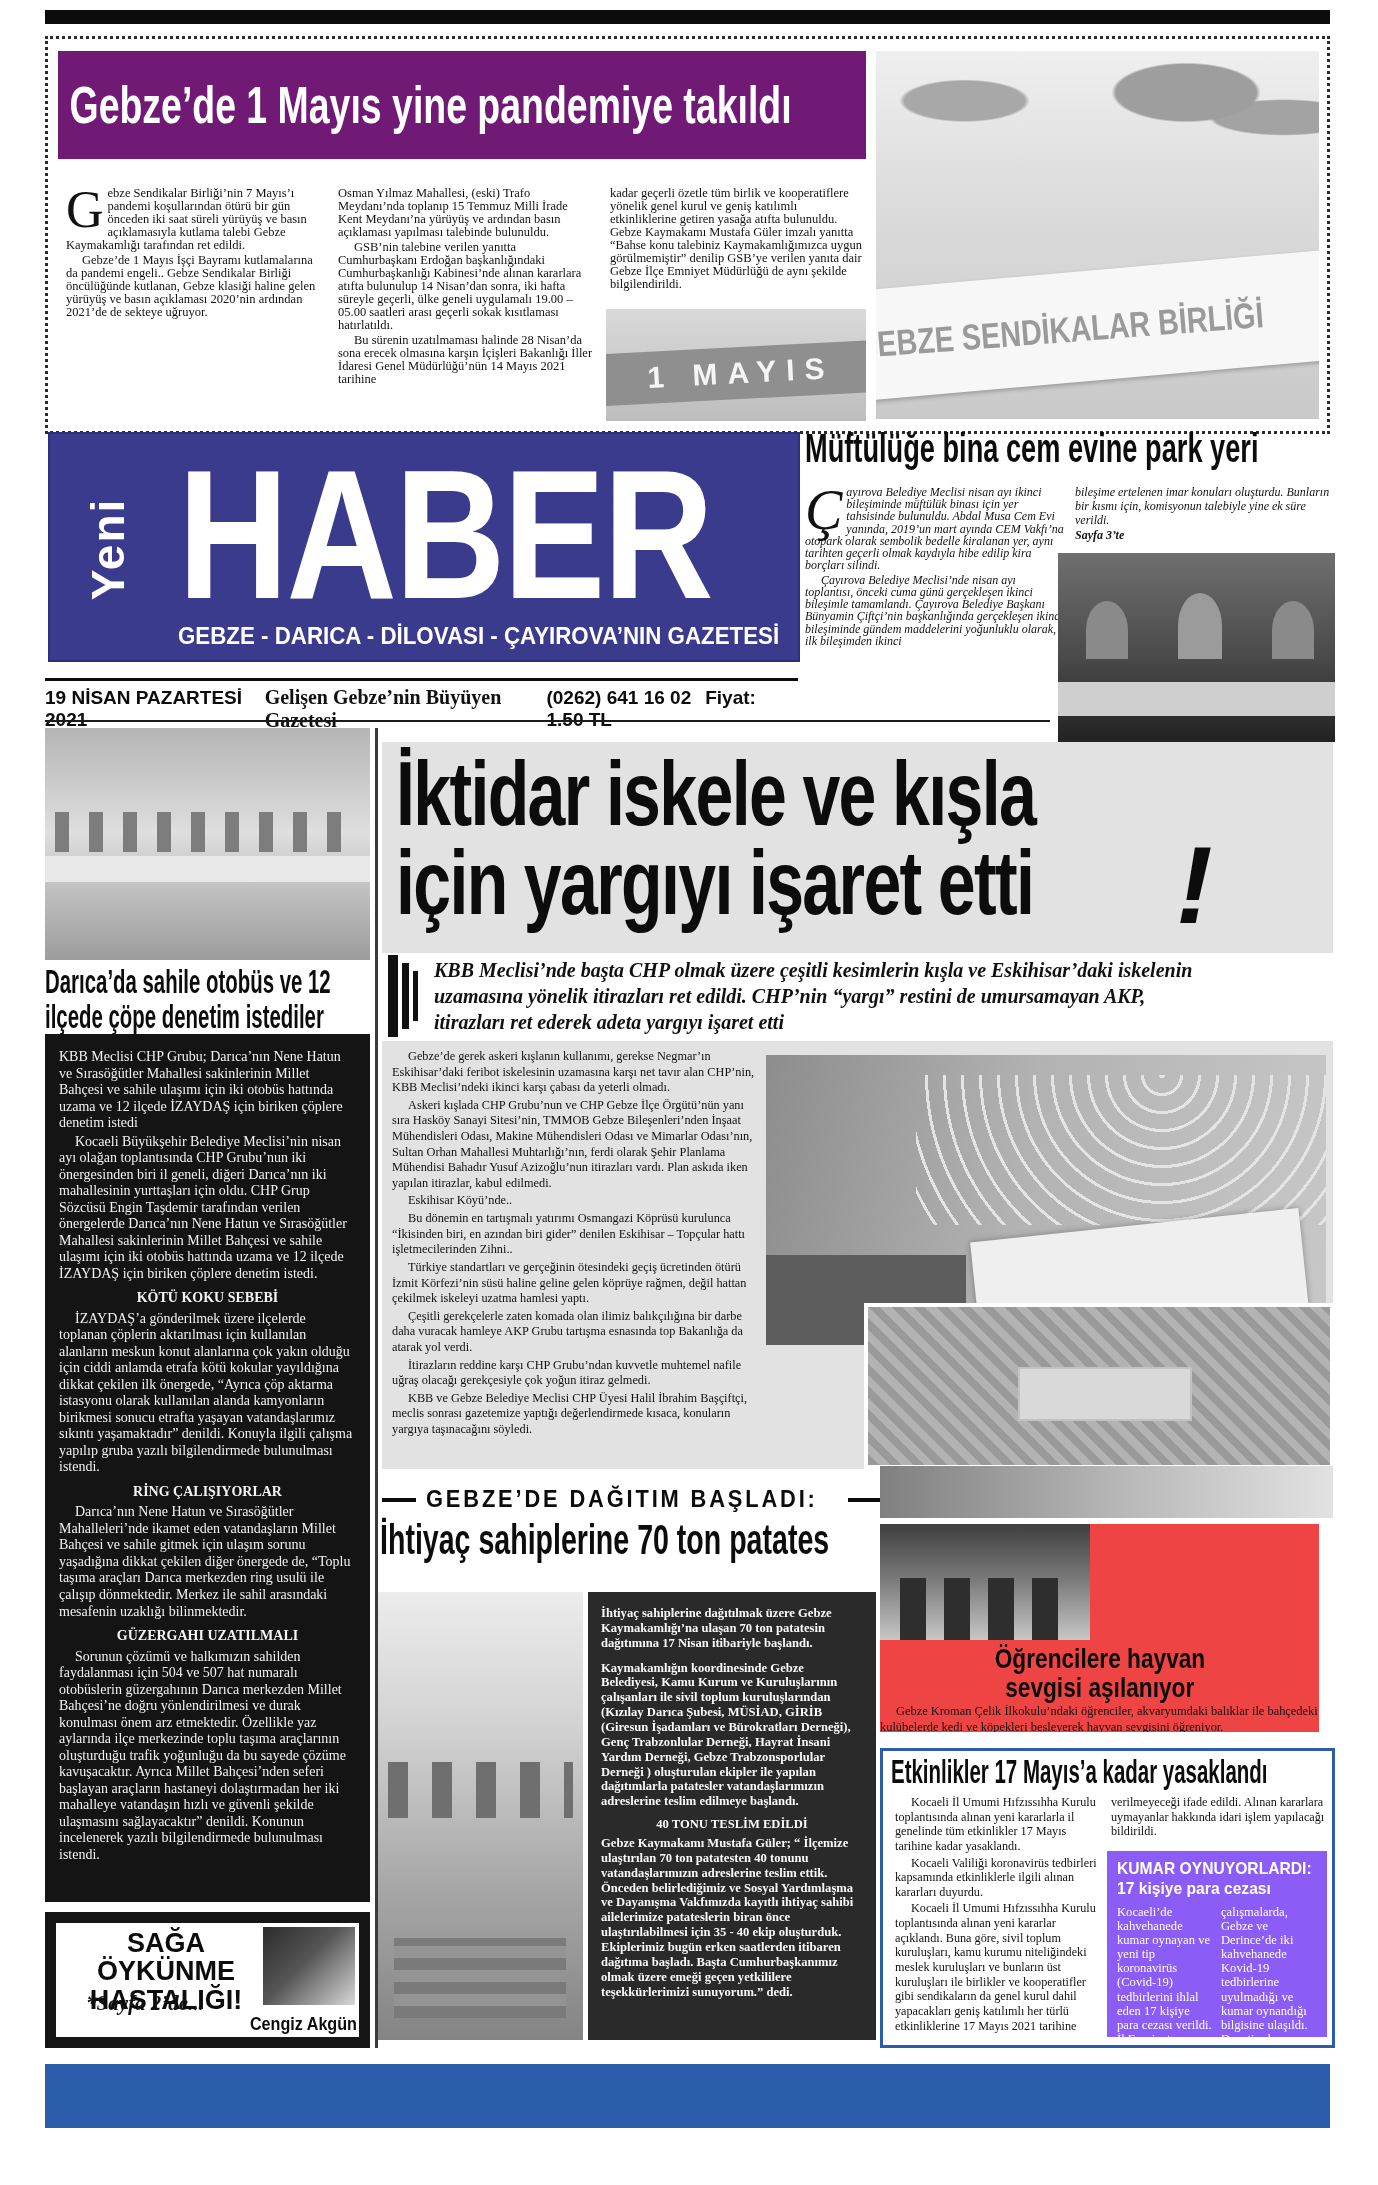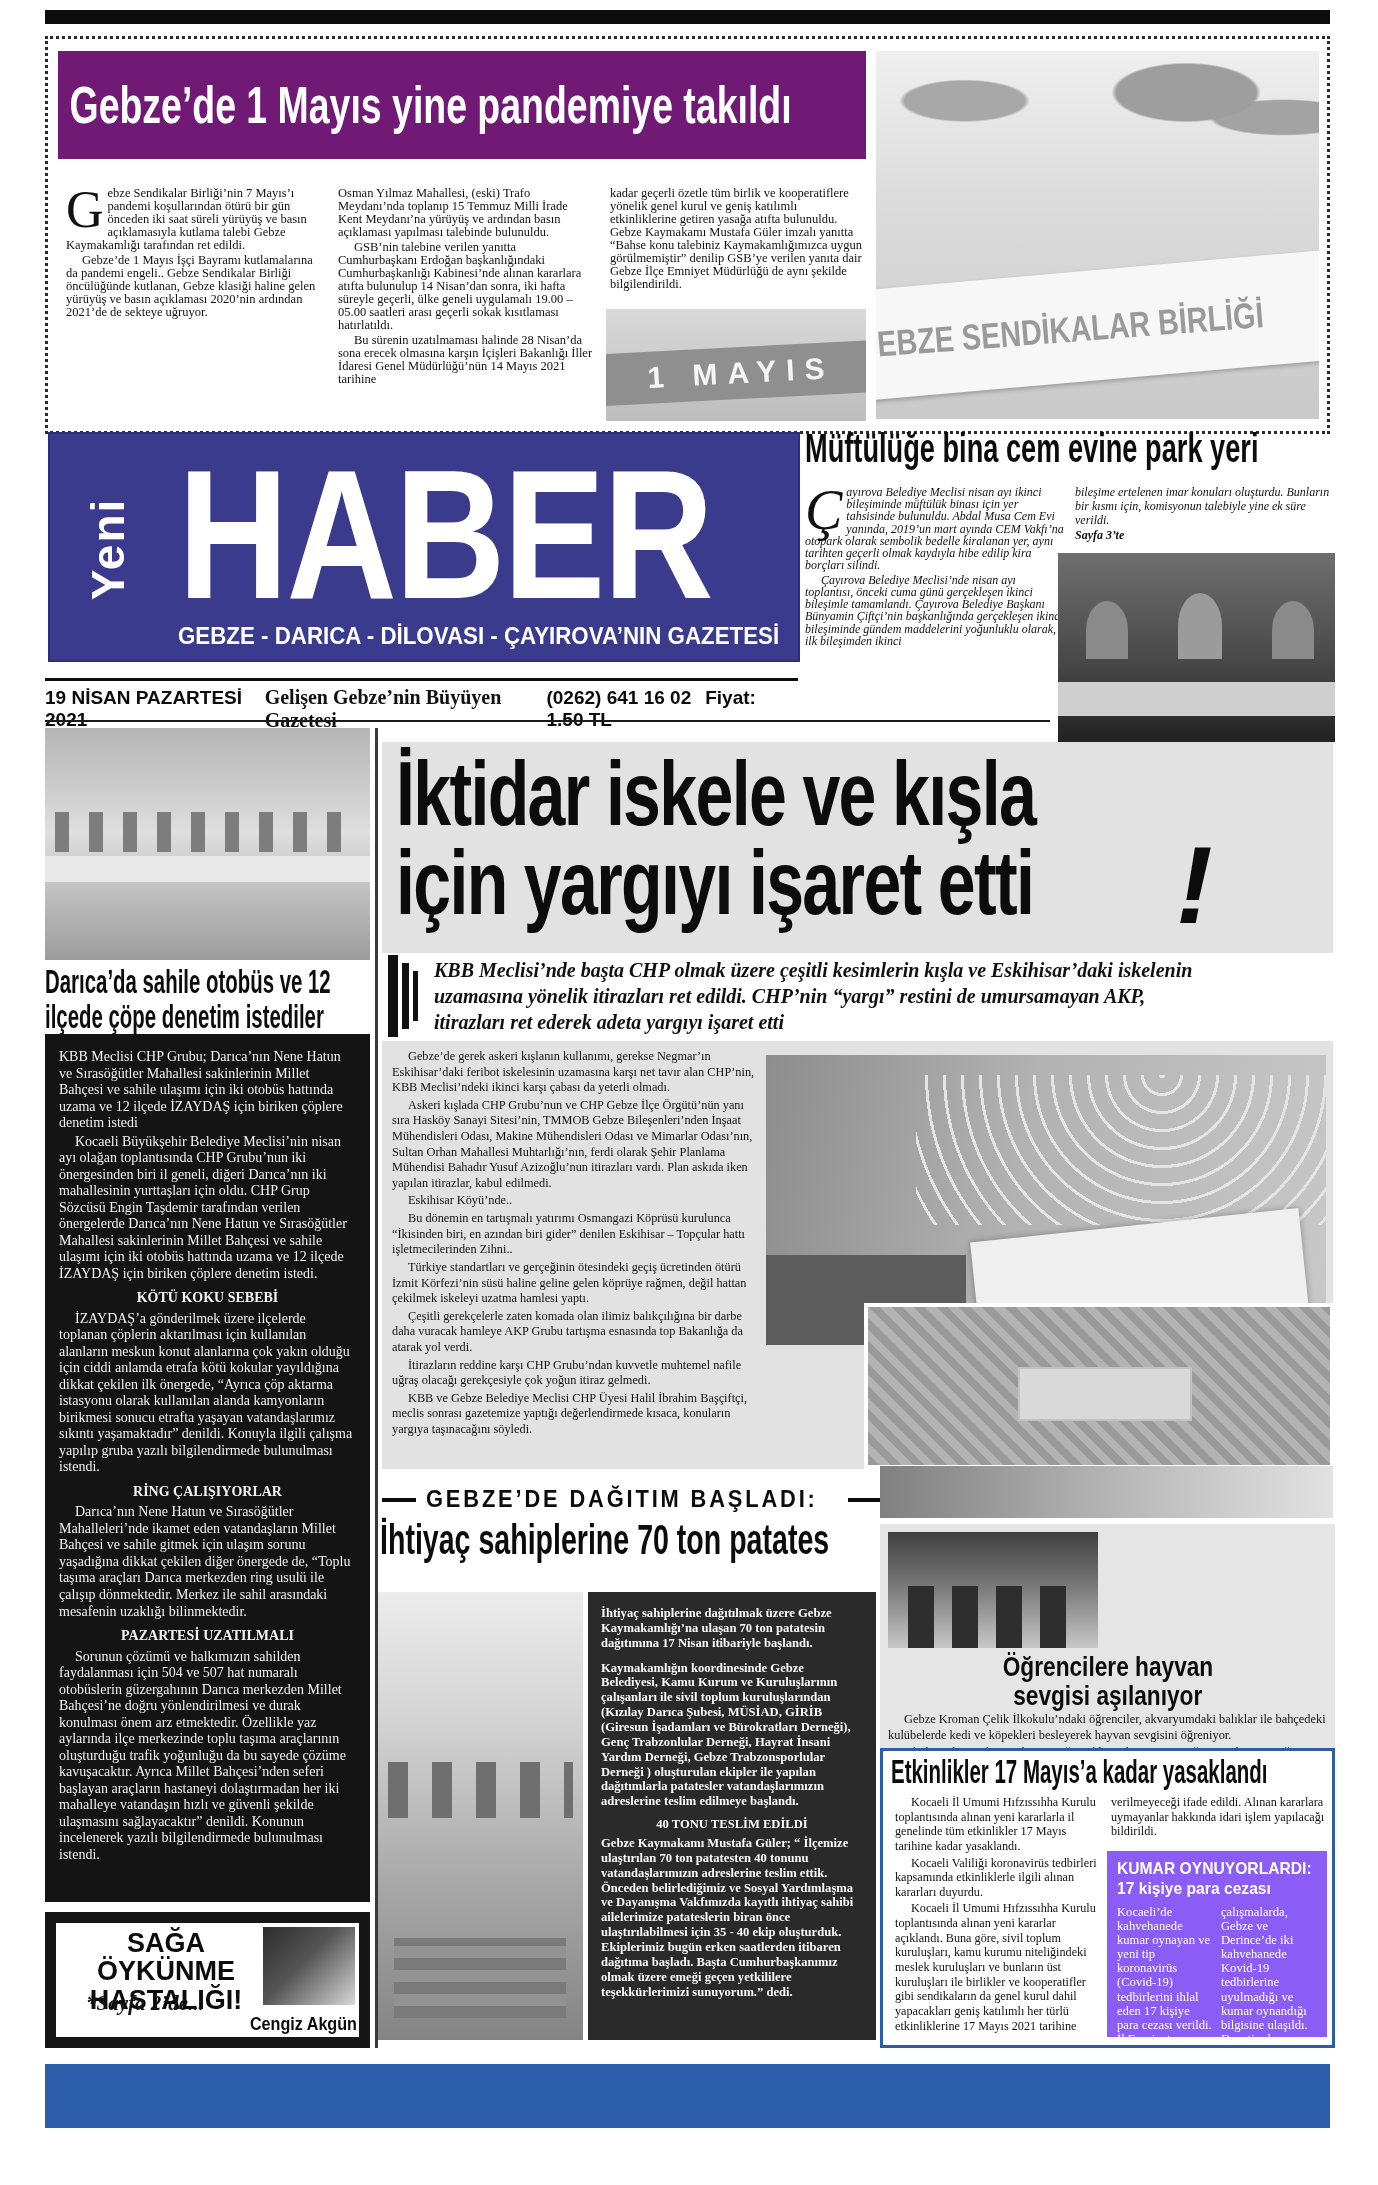--- a/index.html
+++ b/index.html
@@ -105,21 +105,21 @@
     <span class="cx" style="font-size:34px;transform:scaleX(.60);">ilçede çöpe denetim istediler</span>
   </div>
 
   <div class="abs ser" style="left:45px;top:1034px;width:297px;height:838px;background:#141414;color:#f3f3f3;padding:15px 14px;font-size:14px;line-height:1.18;overflow:hidden;">
     <p class="noind">KBB Meclisi CHP Grubu; Darıca’nın Nene Hatun ve Sırasöğütler Mahallesi sakinlerinin Millet Bahçesi ve sahile ulaşımı için iki otobüs hattında uzama ve 12 ilçede İZAYDAŞ için biriken çöplere denetim istedi</p>
     <p>Kocaeli Büyükşehir Belediye Meclisi’nin nisan ayı olağan toplantısında CHP Grubu’nun iki önergesinden biri il geneli, diğeri Darıca’nın iki mahallesinin yurttaşları için oldu. CHP Grup Sözcüsü Engin Taşdemir tarafından verilen önergelerde Darıca’nın Nene Hatun ve Sırasöğütler Mahallesi sakinlerinin Millet Bahçesi ve sahile ulaşımı için iki otobüs hattında uzama ve 12 ilçede İZAYDAŞ için biriken çöplere denetim istedi.</p>
     <p class="crosshead">KÖTÜ KOKU SEBEBİ</p>
     <p>İZAYDAŞ’a gönderilmek üzere ilçelerde toplanan çöplerin aktarılması için kullanılan alanların meskun konut alanlarına çok yakın olduğu için ciddi anlamda etrafa kötü kokular yayıldığına dikkat çekilen ilk önergede, “Ayrıca çöp aktarma istasyonu olarak kullanılan alanda kamyonların birikmesi sonucu etrafta yaşayan vatandaşlarımız sıkıntı yaşamaktadır” denildi. Konuyla ilgili çalışma yapılıp gruba yazılı bilgilendirmede bulunulması istendi.</p>
     <p class="crosshead">RİNG ÇALIŞIYORLAR</p>
     <p>Darıca’nın Nene Hatun ve Sırasöğütler Mahalleleri’nde ikamet eden vatandaşların Millet Bahçesi ve sahile gitmek için ulaşım sorunu yaşadığına dikkat çekilen diğer önergede de, “Toplu taşıma araçları Darıca merkezden ring usulü ile çalışıp dönmektedir. Merkez ile sahil arasındaki mesafenin uzaklığı bilinmektedir.</p>
-    <p class="crosshead">PAZARTESİ UZATILMALI</p>
+    <p class="crosshead">GÜZERGAHI UZATILMALI</p>
     <p>Sorunun çözümü ve halkımızın sahilden faydalanması için 504 ve 507 hat numaralı otobüslerin güzergahının Darıca merkezden Millet Bahçesi’ne doğru yönlendirilmesi ve durak konulması önem arz etmektedir. Özellikle yaz aylarında ilçe merkezinde toplu taşıma araçlarının oluşturduğu trafik yoğunluğu da bu sayede çözüme kavuşacaktır. Ayrıca Millet Bahçesi’nden seferi başlayan araçların hastaneyi dolaştırmadan her iki mahalleye vatandaşın hızlı ve güvenli şekilde ulaşmasını sağlayacaktır” denildi. Konunun incelenerek yazılı bilgilendirmede bulunulması istendi.</p>
   </div>
 
   <div class="abs" style="left:45px;top:1912px;width:303px;height:114px;border:11px solid #161616;background:#fff;">
     <div class="abs hl" style="left:10px;top:6px;width:200px;text-align:center;line-height:1.05;">
       <span style="font-size:27px;">SAĞA ÖYKÜNME</span><br>
       <span style="font-size:27px;">HASTALIĞI!</span>
     </div>
     <div class="abs ser it b" style="left:30px;top:68px;font-size:21px;">*Sayfa 2’de...</div>
     <div class="abs ph" style="right:4px;top:4px;width:92px;height:78px;background:linear-gradient(135deg,#2c2c2c 0%,#555 45%,#a8a8a8 80%,#d8d8d8 100%);"></div>
@@ -175,21 +175,21 @@
 
   <div class="abs ser b" style="left:588px;top:1592px;width:262px;height:420px;background:#2a2a2a;color:#fbfbfb;padding:14px 13px;font-size:12.6px;line-height:1.18;overflow:hidden;">
     <p class="noind">İhtiyaç sahiplerine dağıtılmak üzere Gebze Kaymakamlığı’na ulaşan 70 ton patatesin dağıtımına 17 Nisan itibariyle başlandı.</p>
     <p class="noind" style="margin-top:10px;">Kaymakamlığın koordinesinde Gebze Belediyesi, Kamu Kurum ve Kuruluşlarının çalışanları ile sivil toplum kuruluşlarından (Kızılay Darıca Şubesi, MÜSİAD, GİRİB (Giresun İşadamları ve Bürokratları Derneği), Genç Trabzonlular Derneği, Hayrat İnsani Yardım Derneği, Gebze Trabzonsporlular Derneği ) oluşturulan ekipler ile yapılan dağıtımlarla patatesler vatandaşlarımızın adreslerine teslim edilmeye başlandı.</p>
     <p class="crosshead" style="">40 TONU TESLİM EDİLDİ</p>
     <p class="noind">Gebze Kaymakamı Mustafa Güler; “ İlçemize ulaştırılan 70 ton patatesten 40 tonunu vatandaşlarımızın adreslerine teslim ettik. Önceden belirlediğimiz ve Sosyal Yardımlaşma ve Dayanışma Vakfımızda kayıtlı ihtiyaç sahibi ailelerimize patateslerin biran önce ulaştırılabilmesi için 35 - 40 ekip oluşturduk. Ekiplerimiz bugün erken saatlerden itibaren dağıtıma başladı. Başta Cumhurbaşkanımız olmak üzere emeği geçen yetkililere teşekkürlerimizi sunuyorum.” dedi.</p>
   </div>
 
   <div class="abs ph" style="left:880px;top:1466px;width:453px;height:52px;background:linear-gradient(90deg,#808080 0%,#b9b9b9 55%,#e2e2e2 100%);"></div>
 
-  <div class="abs" style="left:880px;top:1524px;width:439px;height:208px;background:#e5e5e5;padding:8px;overflow:hidden;">
+  <div class="abs" style="left:880px;top:1524px;width:439px;height:208px;background:#ef4444;overflow:hidden;">
     <div class="ph" style="float:left;width:210px;height:116px;margin:0 10px 4px 0;background:linear-gradient(180deg,#3f3f3f 0%,#7d7d7d 50%,#c7c7c7 100%);position:relative;">
       <div class="abs" style="left:20px;bottom:0;width:170px;height:62px;background:repeating-linear-gradient(90deg,#2e2e2e 0 26px,transparent 26px 44px);"></div>
     </div>
     <div class="hl" style="text-align:center;line-height:1.04;">
       <span class="cx" style="font-size:28px;transform:scaleX(.81);transform-origin:50% 50%;">Öğrencilere hayvan</span><br>
       <span class="cx" style="font-size:28px;transform:scaleX(.81);transform-origin:50% 50%;">sevgisi aşılanıyor</span>
     </div>
     <div class="ser" style="font-size:12.4px;line-height:1.25;margin-top:2px;">
       <p>Gebze  Kroman Çelik İlkokulu’ndaki öğrenciler, akvaryumdaki balıklar ile bahçedeki kulübelerde kedi ve köpekleri besleyerek hayvan sevgisini öğreniyor.</p>
       <p>Okul Müdürü Zihni Aydın, yaptığı açıklamada, yüz yüze eğitimin devam ettiği esnada öğrencilerle çok güzel projeler hayata geçirdiklerini anlattı. Öğrencilere hayvan sevgisi aşılamak için bahçeye kedi ve köpek kulübesi konulduğunu aktaran Aydın, “Öğrencilerimizden Zeynep Kocabaş’ın yaptığı kedi kulübesinin içerisine bir kedi yavruladı, iki yavrusu oldu. Çocuklar için çok önemli bir fırsat oldu. Bu fırsatı değerlendirerek, çocuklarımızı o kedilerle uzaktan yakından görüştürdük.” diye konuştu.</p>

